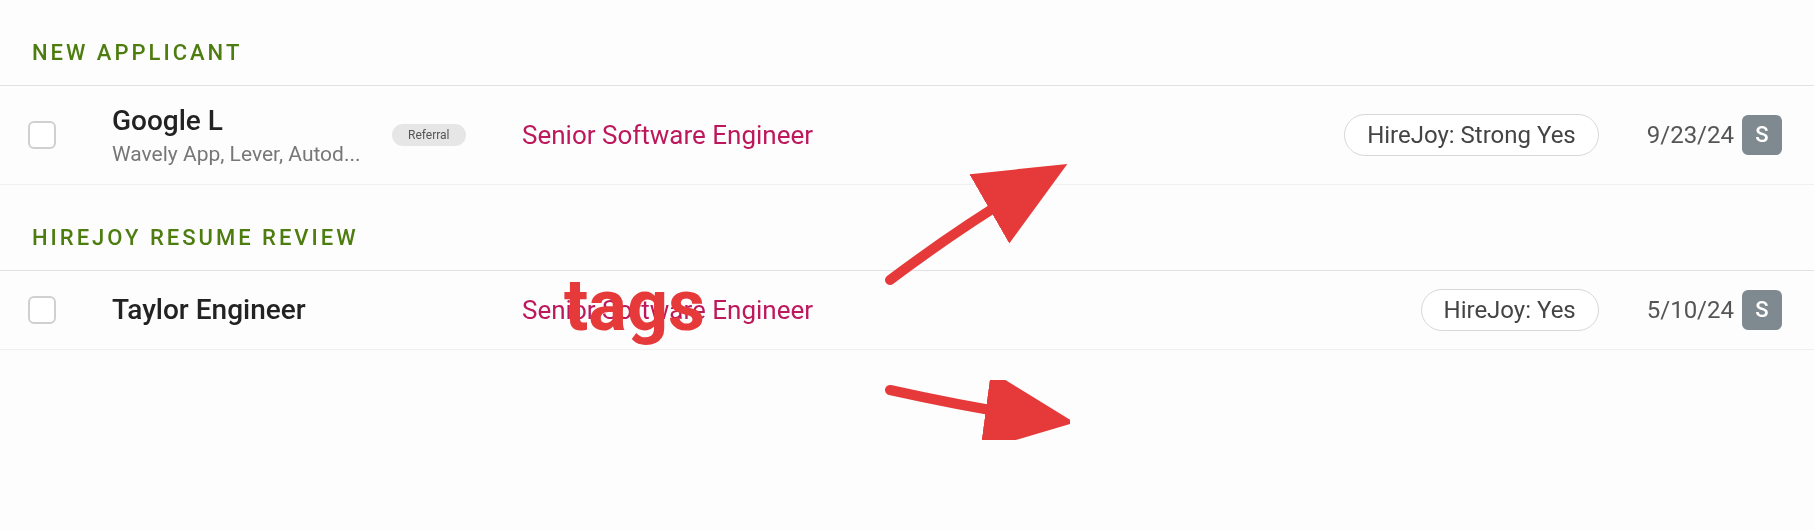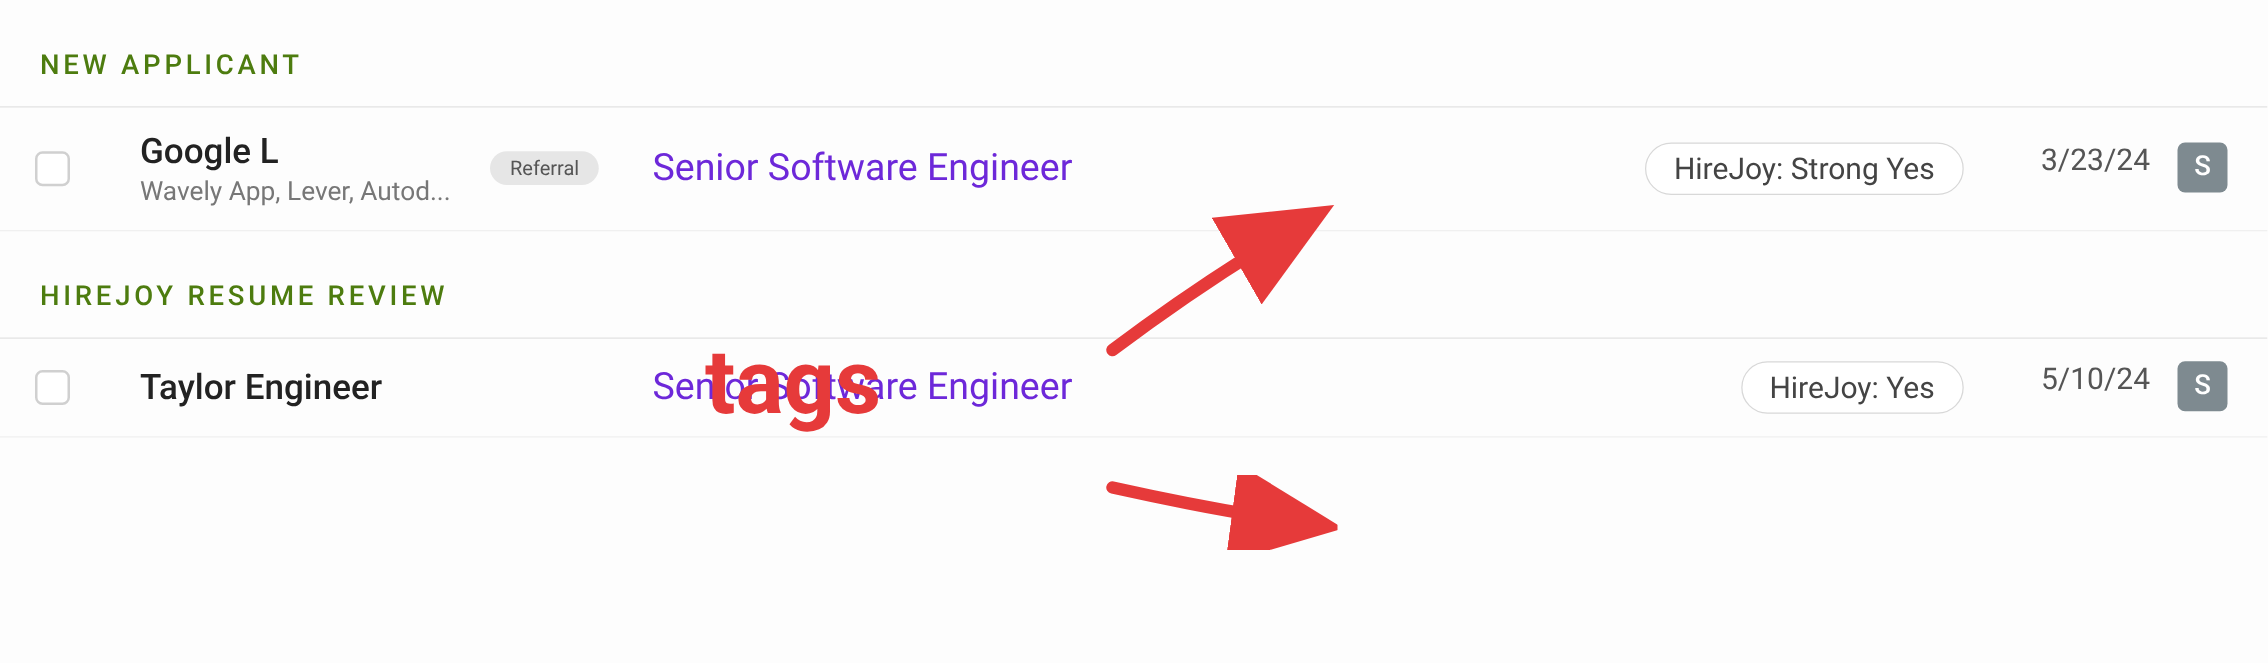--- a/index.html
+++ b/index.html
@@ -64,45 +64,45 @@
   }
   .badge-slot {
     width: 120px;
     flex-shrink: 0;
     display: flex;
     align-items: center;
   }
   .badge {
     background: #e6e6e6;
     color: #555;
-    font-size: 16px;
+    font-size: 12px;
     padding: 4px 16px;
     border-radius: 14px;
     font-weight: 400;
   }
   .role {
     flex: 1;
-    font-size: 30px;
-    color: #6d28d9;
+    font-size: 26px;
+    color: #be185d;
     padding-left: 10px;
   }
   .tag-pill {
     border: 1.5px solid #d8d8d8;
     border-radius: 22px;
     padding: 6px 22px;
     font-size: 24px;
     color: #444;
     background: #fff;
     margin-right: 40px;
     white-space: nowrap;
   }
   .row-right {
     display: flex;
-    align-items: flex-start;
-    gap: 22px;
+    align-items: center;
+    gap: 8px;
     margin-left: auto;
   }
   .date {
     font-size: 24px;
     color: #555;
     white-space: nowrap;
   }
   .avatar {
     width: 40px;
     height: 40px;
@@ -141,21 +141,21 @@
     <div class="name-block">
       <div class="applicant-name">Google L</div>
       <div class="applicant-sub">Wavely App, Lever, Autod...</div>
     </div>
     <div class="badge-slot">
       <span class="badge">Referral</span>
     </div>
     <div class="role">Senior Software Engineer</div>
     <div class="row-right">
       <span class="tag-pill">HireJoy: Strong Yes</span>
-      <span class="date">3/23/24</span>
+      <span class="date">9/23/24</span>
       <div class="avatar">S</div>
     </div>
   </div>
 
   <div class="section-header">HIREJOY RESUME REVIEW</div>
   <hr class="divider">
   <div class="row">
     <div class="checkbox"></div>
     <div class="name-block">
       <div class="applicant-name">Taylor Engineer</div>

